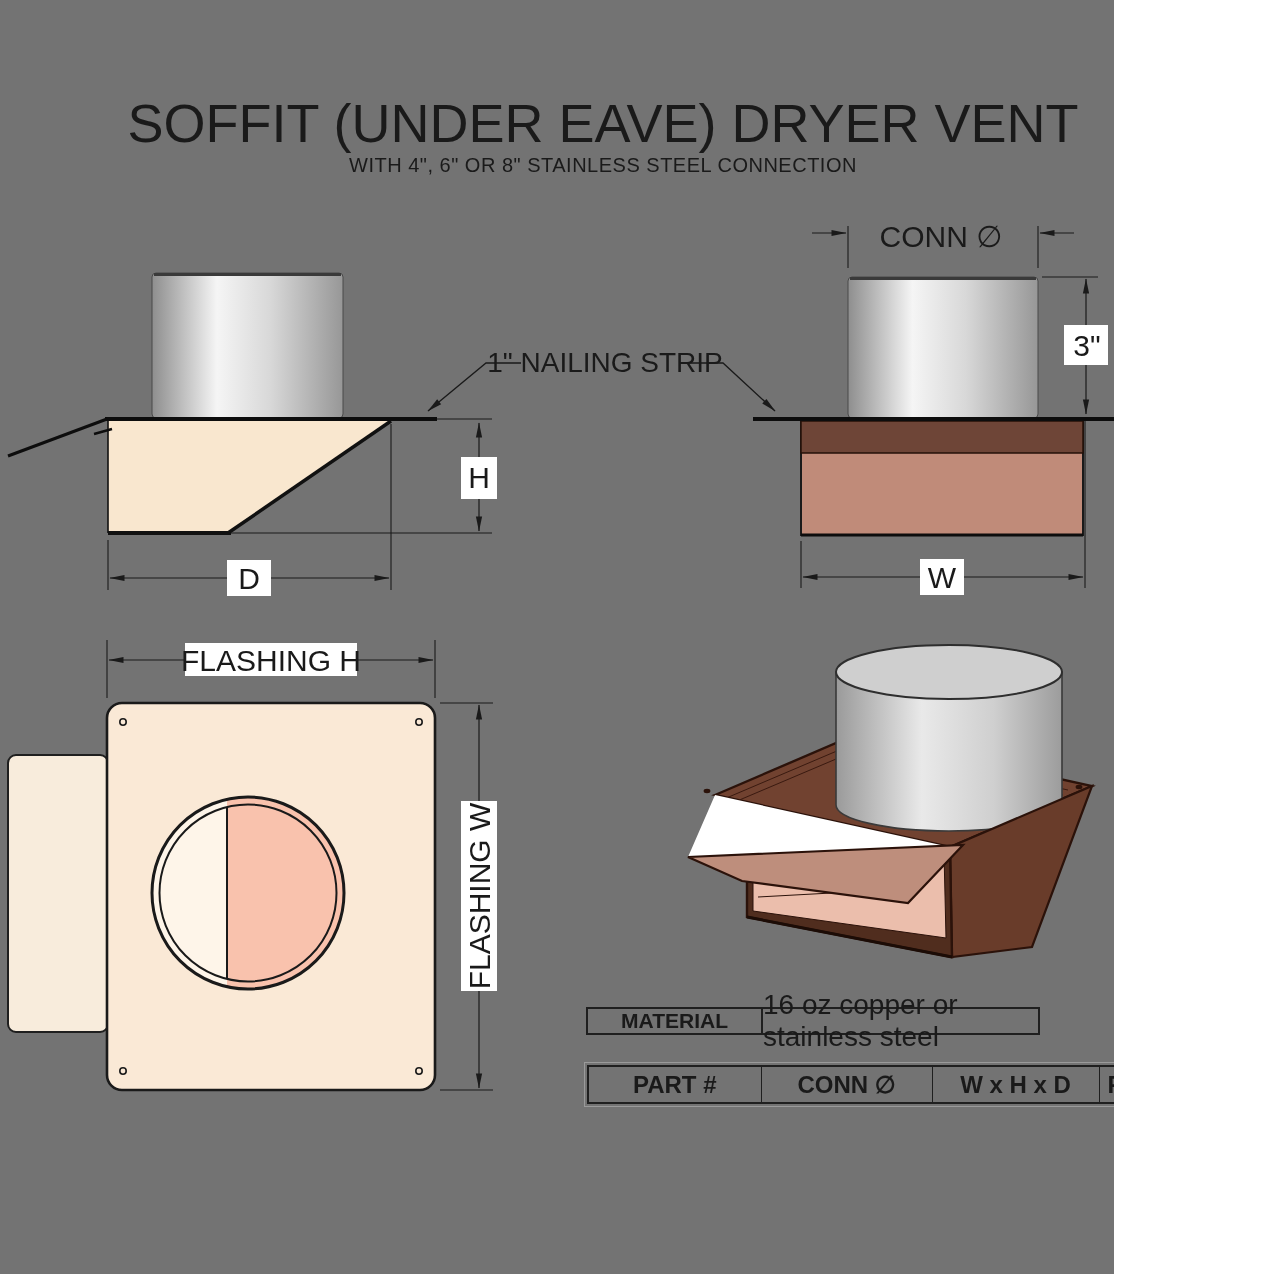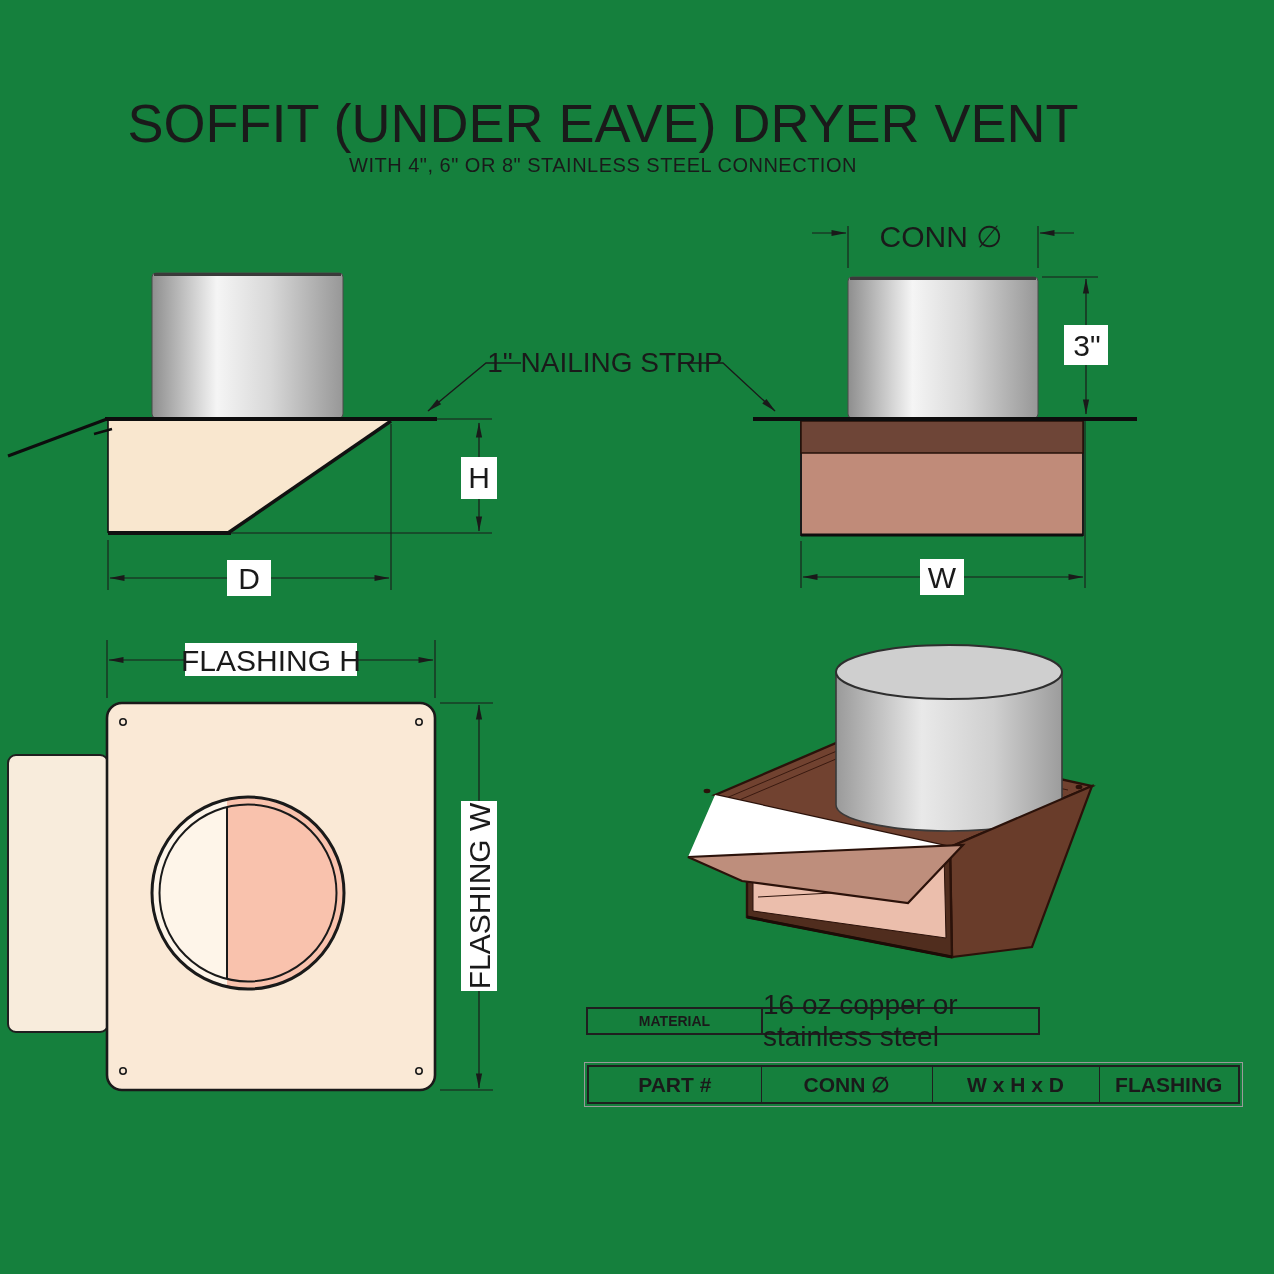--- a/index.html
+++ b/index.html
@@ -1,34 +1,34 @@
 <!DOCTYPE html>
 <html><head>
 <meta charset="utf-8">
 <style>
   html,body{margin:0;padding:0;background:#ffffff;}
-  #page{position:relative;width:1274px;height:1274px;background:#15803d;overflow:hidden;
+  #page{position:relative;width:1114px;height:1274px;background:#737373;overflow:hidden;
         font-family:"Liberation Sans",sans-serif;color:#1a1a1a;}
   #titleblock{position:absolute;top:96px;left:0;width:1206px;text-align:center;}
   #titleblock .t{font-size:54px;letter-spacing:0px;line-height:1.0;white-space:nowrap;}
   #titleblock .st{font-size:20px;margin-top:4px;letter-spacing:0.5px;white-space:nowrap;}
   svg{position:absolute;top:0;left:0;}
   svg text{font-family:"Liberation Sans",sans-serif;fill:#1a1a1a;}
   .dimtxt{font-size:30px;text-anchor:middle;}
   .callout{font-size:28px;text-anchor:middle;}
   
   #material{position:absolute;left:586px;top:1007px;width:454px;height:28px;
             border:2px solid #1f1f1f;display:flex;box-sizing:border-box;}
   #material .lbl{width:173px;border-right:2px solid #1f1f1f;font-weight:bold;
-                 display:flex;align-items:center;justify-content:center;font-size:14px;}
+                 display:flex;align-items:center;justify-content:center;font-size:21px;}
   #material .val{flex:1;display:flex;align-items:center;justify-content:center;font-size:28px;}
   
   #parts{position:absolute;left:587px;top:1065px;width:651px;border-collapse:collapse;
          table-layout:fixed;}
-  #parts th,#parts td{border:1.6px solid #1f1f1f;text-align:center;font-size:21px;
+  #parts th,#parts td{border:1.6px solid #1f1f1f;text-align:center;font-size:24px;
                       padding:0;height:29px;overflow:hidden;white-space:nowrap;}
   #parts th{height:35px;font-weight:bold;}
   #parts{border:2.5px solid #1f1f1f;outline:1px solid #9a9a9a;outline-offset:2px;}
 </style>
 </head>
 <body>
 
 <div id="page">
 
   <div id="titleblock">

